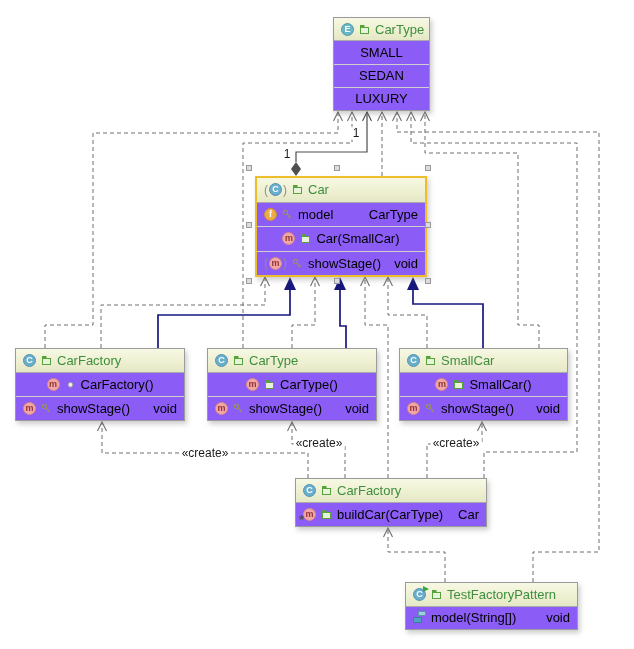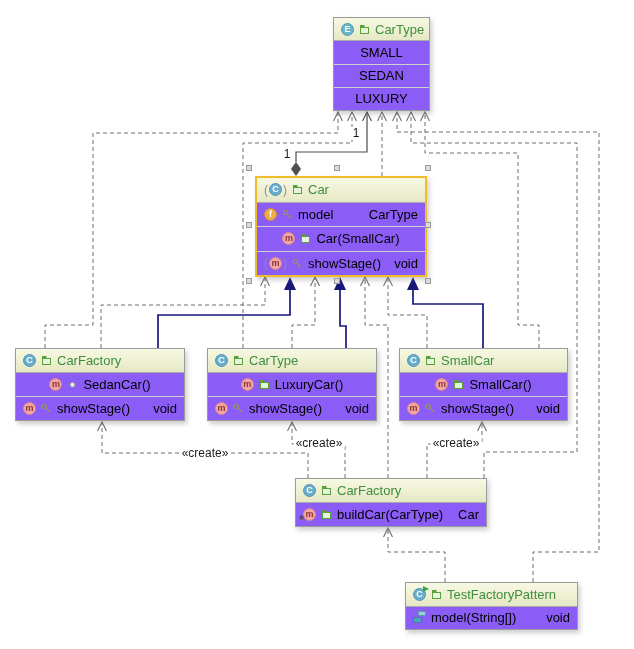--- a/index.html
+++ b/index.html
@@ -162,21 +162,21 @@
           <rect x="1.5" y="3.5" width="8" height="6" fill="#e7f3db" stroke="#59a23b"></rect>
           <rect x="1" y="1" width="4.5" height="2.5" fill="#59a23b"></rect>
         </svg>
       <span class="node-title">CarFactory</span>
     </div>
     <div class="member">
       <span class="ci m">m</span>
       <svg class="vis" width="11" height="11" viewBox="0 0 11 11">
           <circle cx="5.5" cy="5.8" r="2.4" fill="#efefef" stroke="#9b9b9b"></circle>
         </svg>
-      <span>SedanCar()</span>
+      <span>CarFactory()</span>
     </div>
     <div class="member">
       <span class="ci m">m</span>
       <svg class="vis" width="11" height="11" viewBox="0 0 11 11">
           <circle cx="3.4" cy="3.4" r="2.1" fill="none" stroke="#9a925f" stroke-width="1.2"></circle>
           <path d="M4.9 4.9 L8.8 8.8 M6.6 8.7 L8.1 7.2" stroke="#9a925f" stroke-width="1.2" fill="none"></path>
         </svg>
       <span>showStage()</span>
       <span class="mtype">void</span>
     </div>
@@ -190,21 +190,21 @@
           <rect x="1" y="1" width="4.5" height="2.5" fill="#59a23b"></rect>
         </svg>
       <span class="node-title">CarType</span>
     </div>
     <div class="member">
       <span class="ci m">m</span>
       <svg class="vis" width="11" height="11" viewBox="0 0 11 11">
           <rect x="1.5" y="3.5" width="8" height="6" fill="#e7f3db" stroke="#59a23b"></rect>
           <rect x="1" y="1" width="4.5" height="2.5" fill="#59a23b"></rect>
         </svg>
-      <span>LuxuryCar()</span>
+      <span>CarType()</span>
     </div>
     <div class="member">
       <span class="ci m">m</span>
       <svg class="vis" width="11" height="11" viewBox="0 0 11 11">
           <circle cx="3.4" cy="3.4" r="2.1" fill="none" stroke="#9a925f" stroke-width="1.2"></circle>
           <path d="M4.9 4.9 L8.8 8.8 M6.6 8.7 L8.1 7.2" stroke="#9a925f" stroke-width="1.2" fill="none"></path>
         </svg>
       <span>showStage()</span>
       <span class="mtype">void</span>
     </div>

